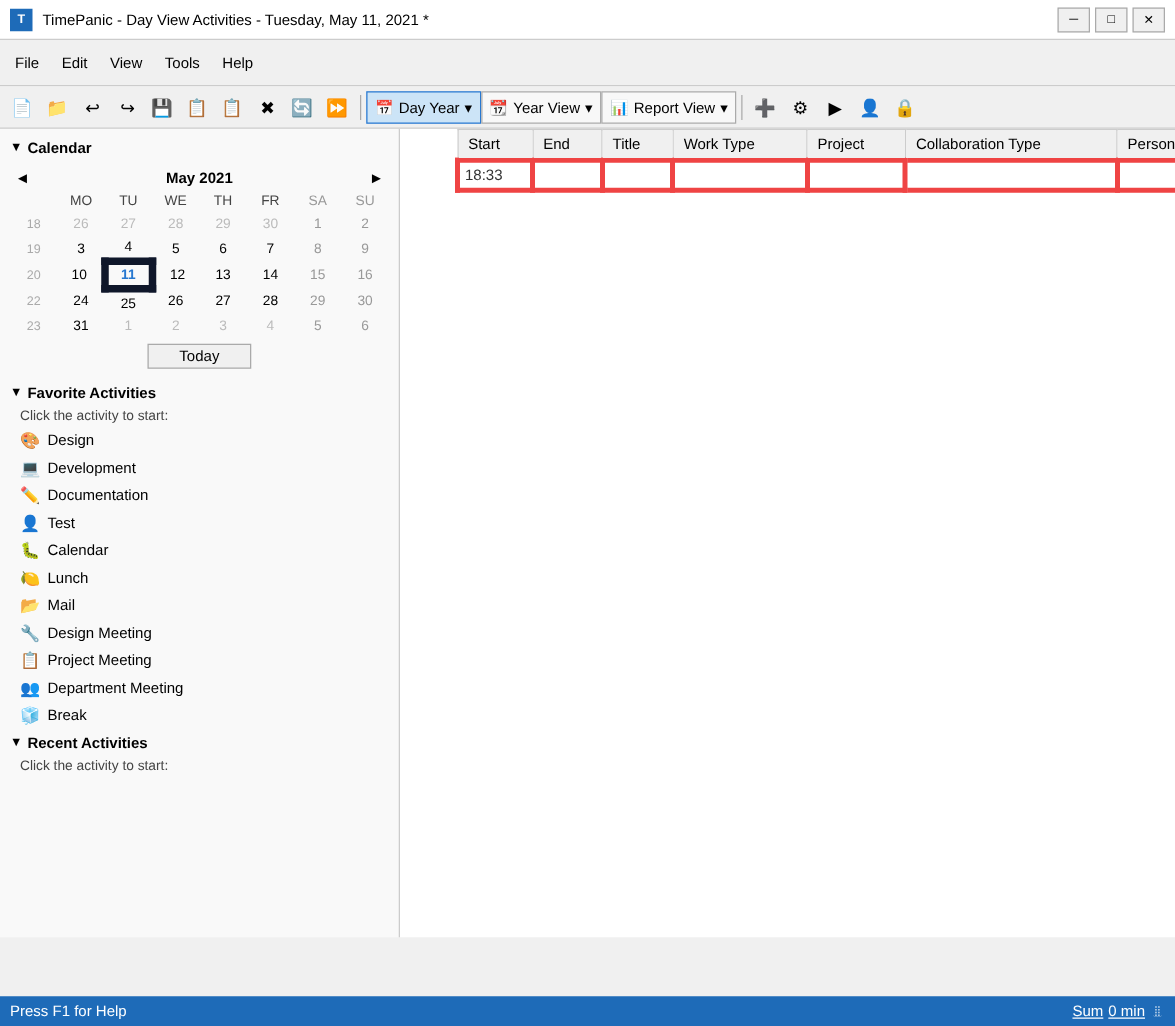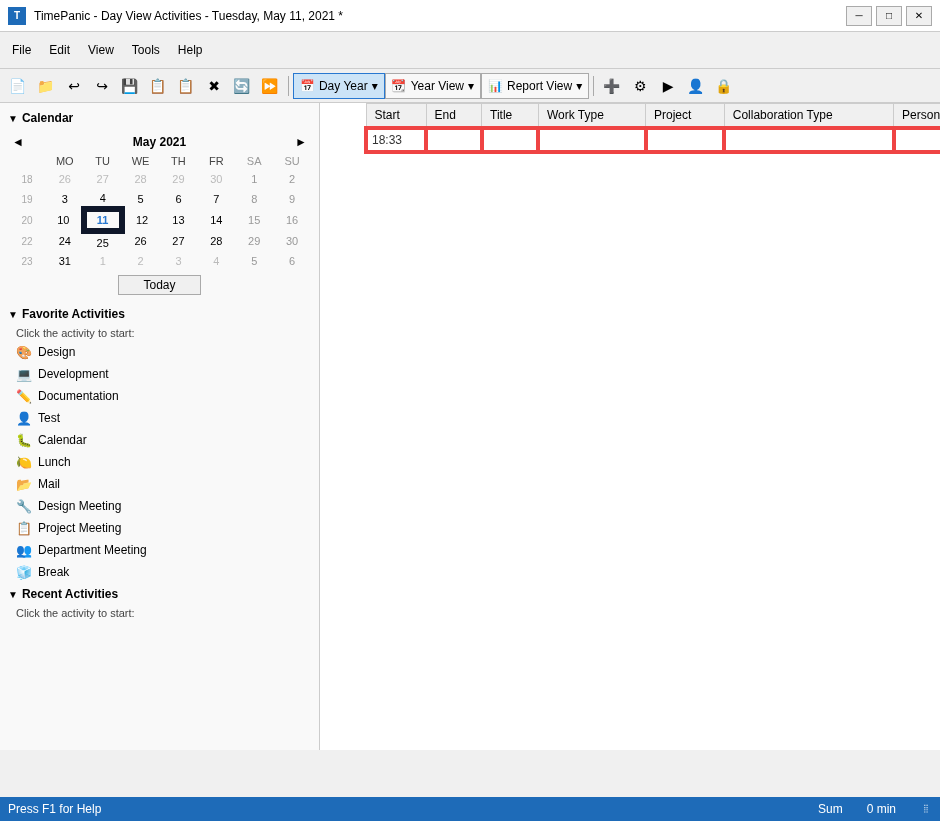--- a/index.html
+++ b/index.html
@@ -287,21 +287,22 @@
       align-items: center;
       justify-content: space-between;
       padding: 3px 8px;
       height: 24px;
       font-size: 12px;
       margin-top: 47px;
     }
     .status-right {
       display: flex;
       align-items: flex-start;
-      gap: 24px;
+      gap: 4px;
+      text-decoration: underline;
     }
     .resize-handle {
       width: 12px;
       height: 12px;
       display: flex;
       align-items: center;
       justify-content: center;
       color: rgba(255,255,255,0.7);
       font-size: 8px;
     }

